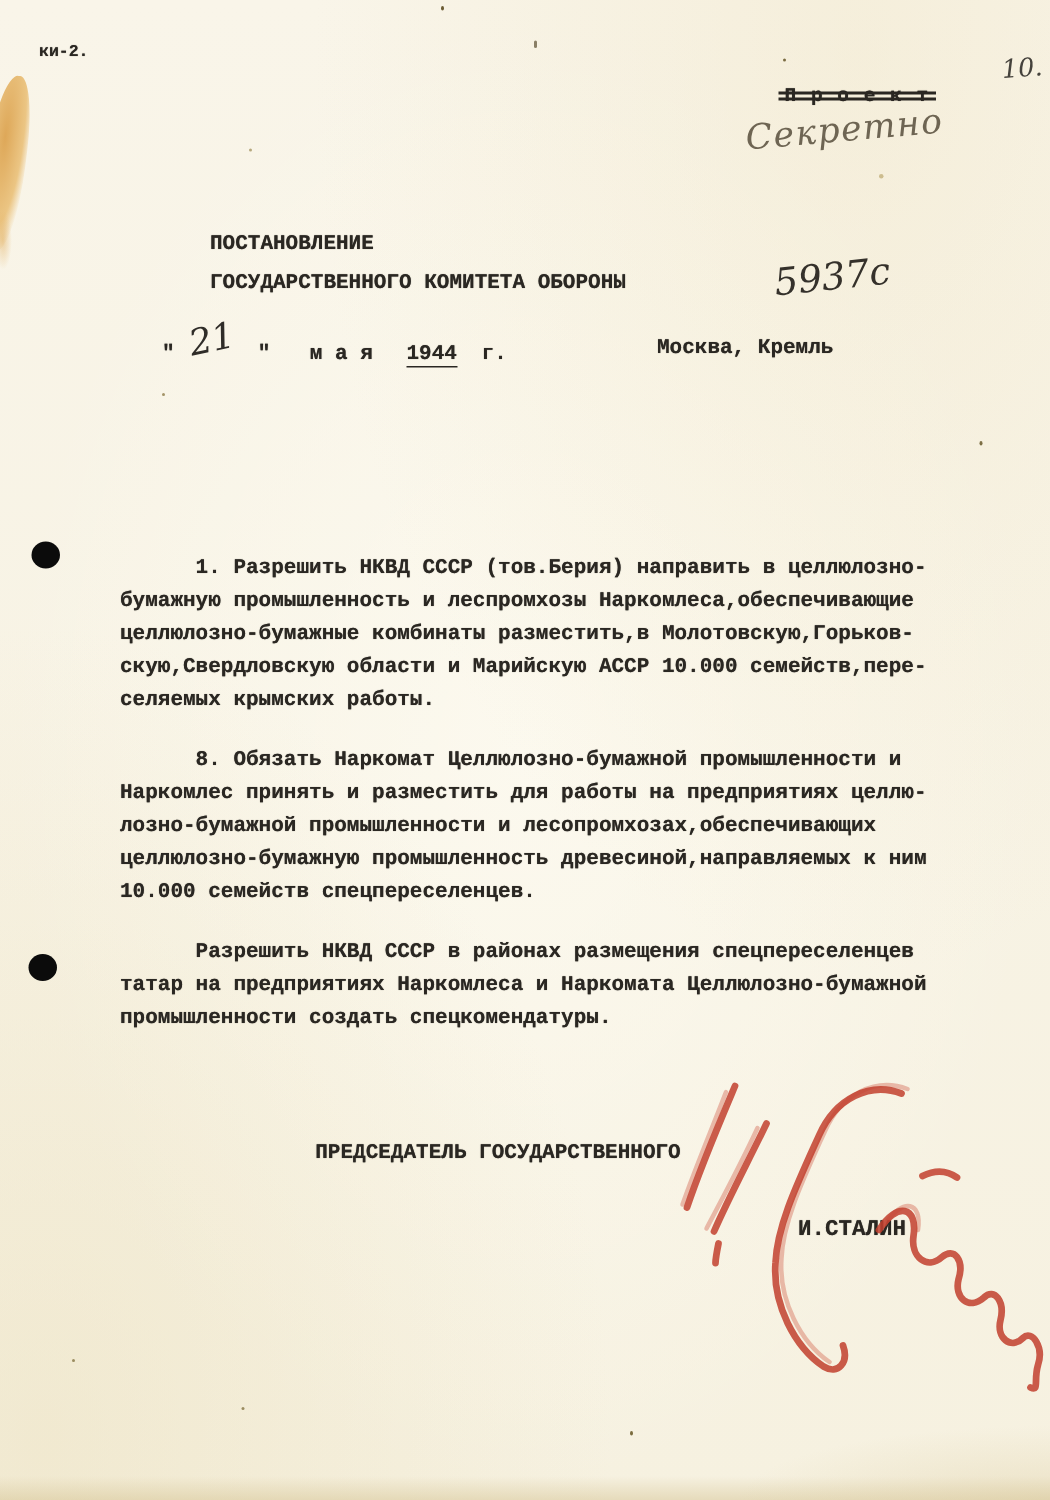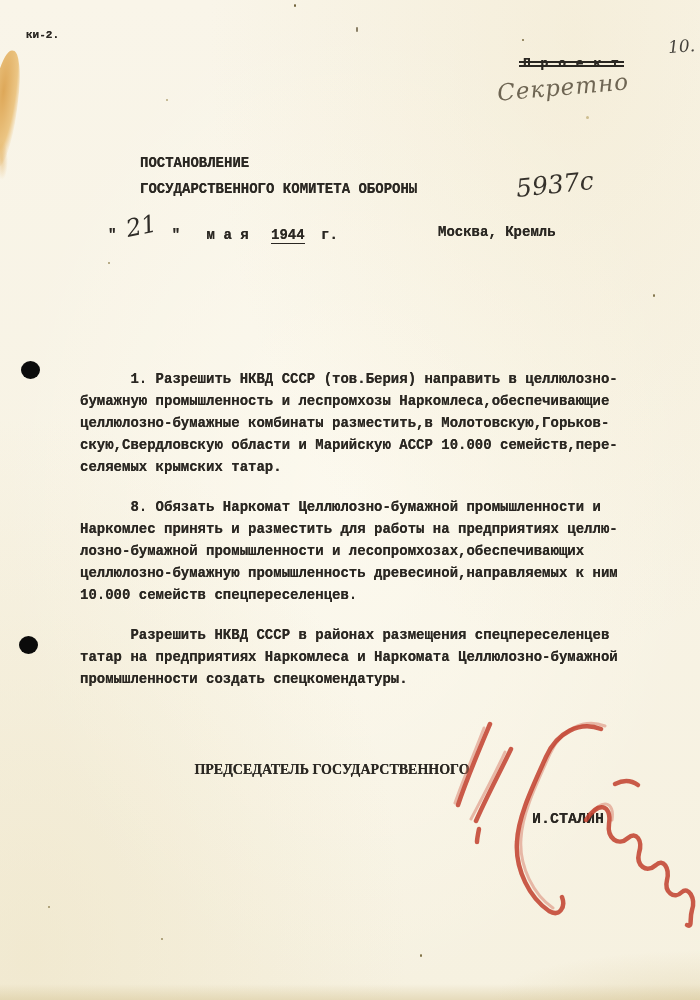--- a/index.html
+++ b/index.html
@@ -40,21 +40,21 @@
   .hole-1{left:21px;top:361px}
   .hole-2{left:19px;top:636px}
 
   .body-text{position:absolute;left:62px;top:350px;font-size:14px;line-height:22px;}
   .tline{white-space:pre;}
   .para{margin:18px;}
   .para.p1{margin-bottom:17px}
   .para.p2{margin-bottom:8px}
 
   .sig-title{position:absolute;left:166px;top:761px;width:332px;text-align:center;
-             font-size:14px;line-height:17px;font-family:Liberation Serif, serif;}
+             font-size:14px;line-height:17px;}
   .sig-name{position:absolute;left:532px;top:811px;font-size:15px;}
   .autograph{position:absolute;left:425px;top:698px;}
 
   .stain{position:absolute;left:-9px;top:50px;width:26px;height:118px;opacity:.85;
          border-radius:60% 45% 55% 50%;transform:rotate(7deg);
          background:radial-gradient(ellipse at 40% 35%, #d99a3f 0%, #e9bd72 55%, rgba(238,198,130,0) 78%);}
   .stain2{position:absolute;left:-4px;top:140px;width:12px;height:40px;opacity:.5;border-radius:50%;
          background:radial-gradient(ellipse, #e0ab58 0%, rgba(238,198,130,0) 70%);}
   .speck{position:absolute;border-radius:50%;}
   .sp1{left:294px;top:4px;width:2px;height:3px;background:#6b5c34;}
@@ -108,21 +108,21 @@
 
   <div class="hole hole-1"></div>
   <div class="hole hole-2"></div>
 
   <div class="body-text typed">
     <div class="para p1">
         <div class="tline">      1. Разрешить НКВД СССР (тов.Берия) направить в целлюлозно-</div>
         <div class="tline">бумажную промышленность и леспромхозы Наркомлеса,обеспечивающие</div>
         <div class="tline">целлюлозно-бумажные комбинаты разместить,в Молотовскую,Горьков-</div>
         <div class="tline">скую,Свердловскую области и Марийскую АССР 10.000 семейств,пере-</div>
-        <div class="tline">селяемых крымских татар.</div>
+        <div class="tline">селяемых крымских работы.</div>
       </div>
     <div class="para p2">
         <div class="tline">      8. Обязать Наркомат Целлюлозно-бумажной промышленности и</div>
         <div class="tline">Наркомлес принять и разместить для работы на предприятиях целлю-</div>
         <div class="tline">лозно-бумажной промышленности и лесопромхозах,обеспечивающих</div>
         <div class="tline">целлюлозно-бумажную промышленность древесиной,направляемых к ним</div>
         <div class="tline">10.000 семейств спецпереселенцев.</div>
       </div>
     <div class="para p3">
         <div class="tline">      Разрешить НКВД СССР в районах размещения спецпереселенцев</div>

